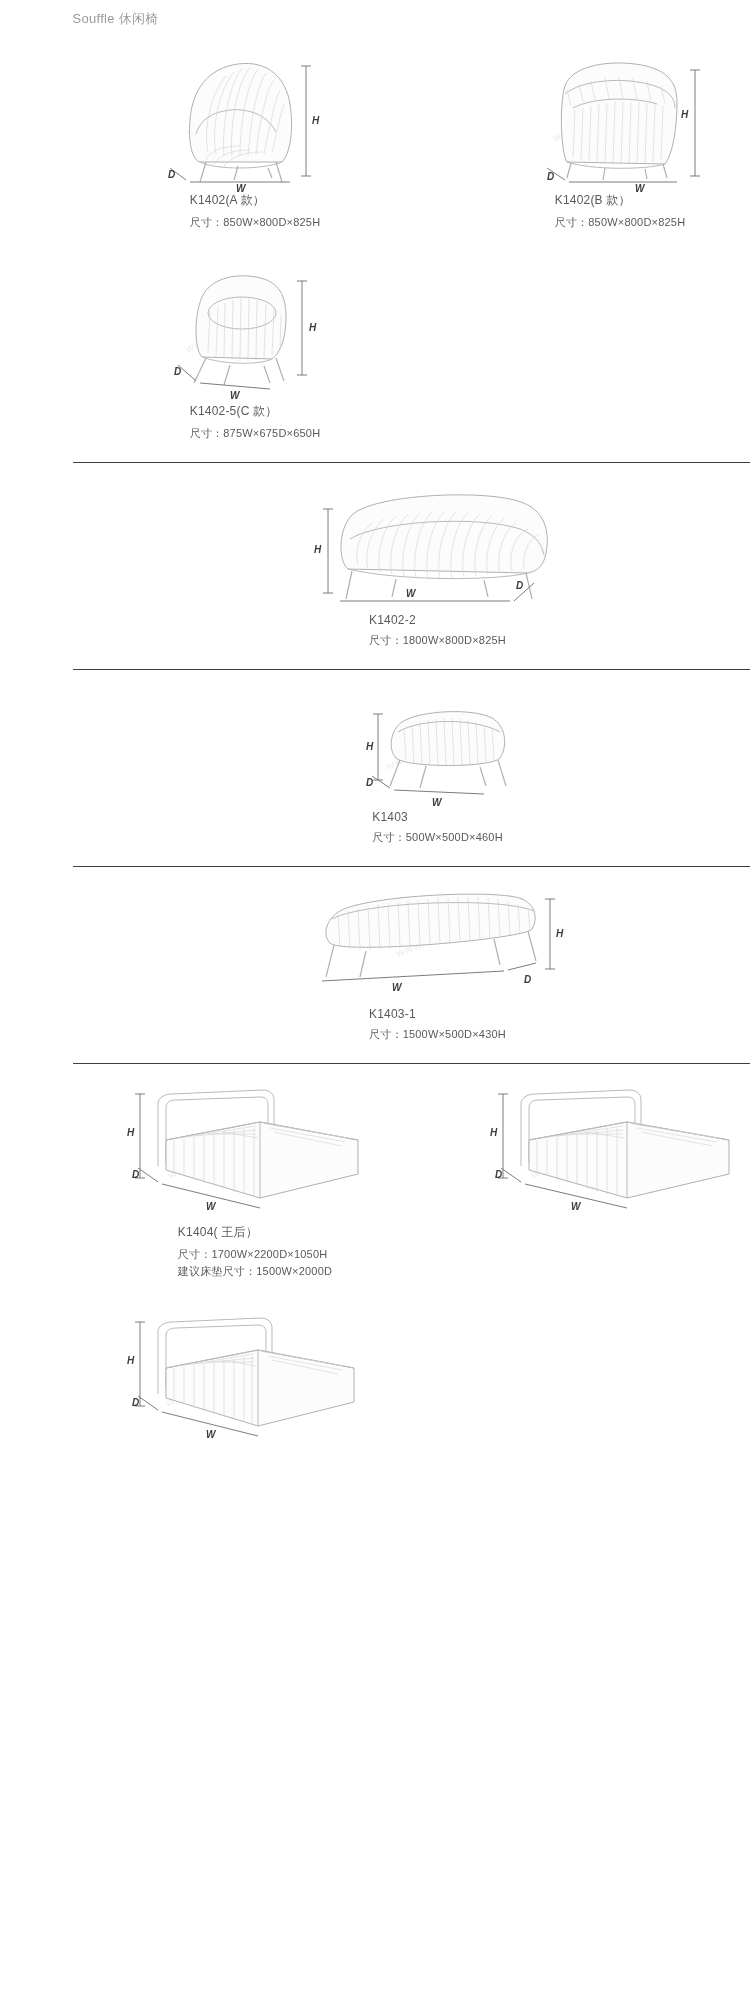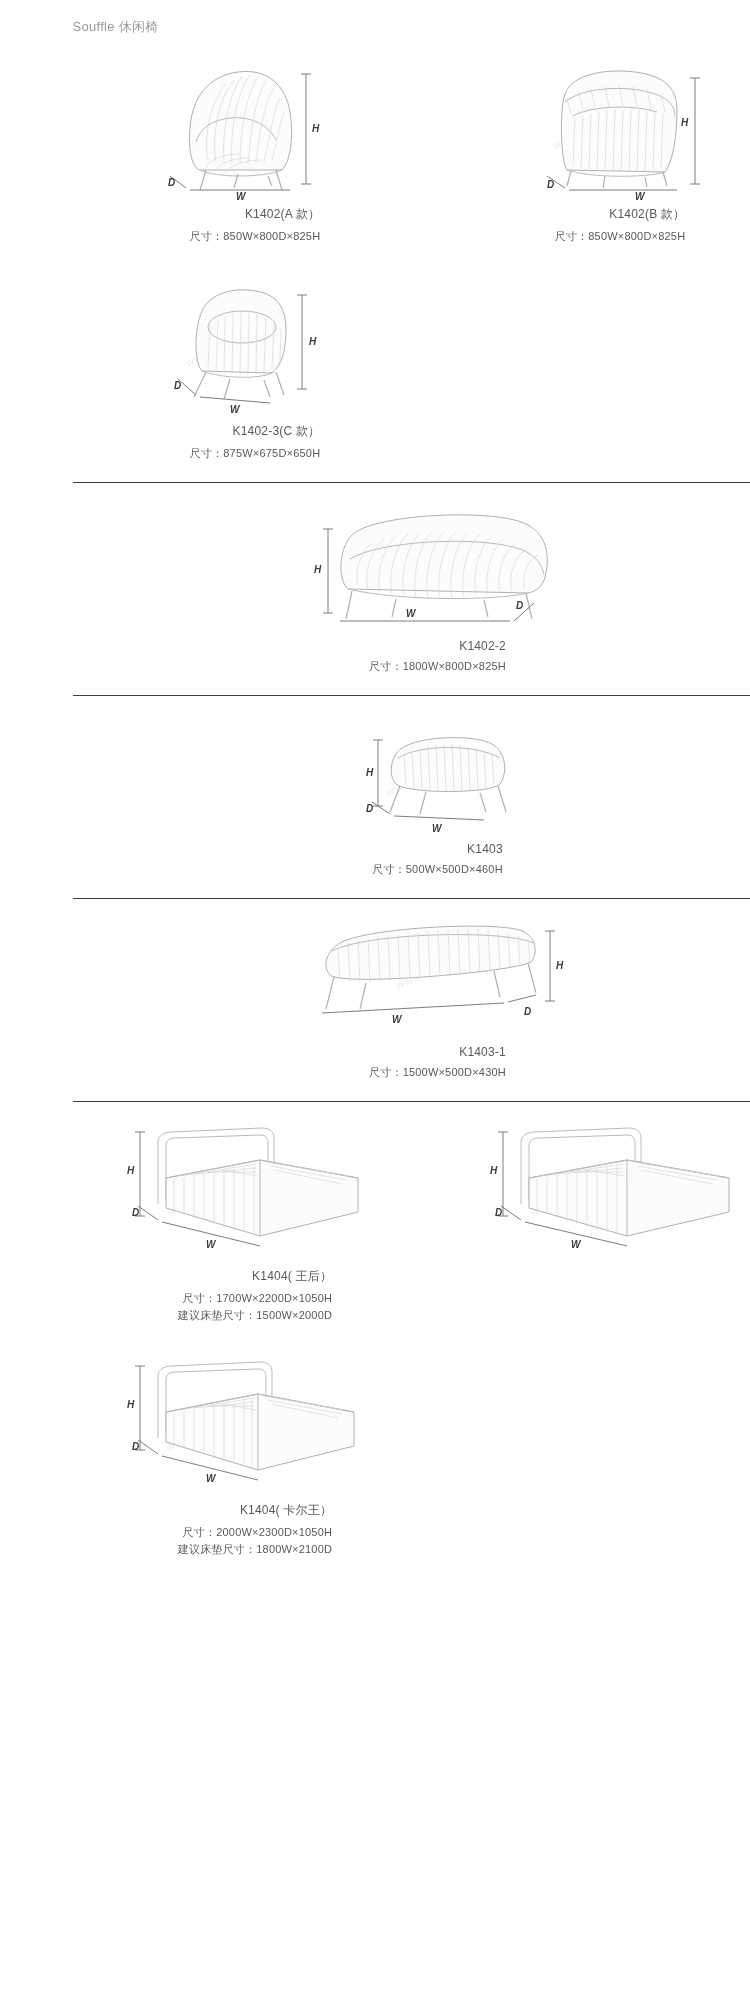--- a/index.html
+++ b/index.html
@@ -10,21 +10,21 @@
   }
   body {
     width: 750px;
     font-family: "Liberation Sans", sans-serif;
     color: #58595b;
     -webkit-font-smoothing: antialiased;
   }
   .page {
     width: 625px;
     margin: 0 auto;
-    padding: 12px 0 30px 0;
+    padding: 4px 0 30px 0;
     position: relative;
   }
   .section {
     width: 750px;
     padding: 0 10px;
     position: relative;
   }
   .section-head {
     font-size: 13px;
     color: #9a9a9a;
@@ -55,22 +55,21 @@
     width: 730px;
   }
   .fig {
     position: relative;
     width: 100%;
     display: flex;
     justify-content: center;
     align-items: flex-end;
   }
   .caption {
-    text-align: right;
-    margin-top: 6px;
+    text-align: left;
   }
   .code {
     font-size: 12px;
     color: #58595b;
     letter-spacing: .2px;
     margin-bottom: 5px;
   }
   .dim {
     font-size: 11px;
     color: #58595b;
@@ -240,21 +239,21 @@
               <line class="dimtick" x1="167" y1="122" x2="177" y2="122"></line>
               <text class="dimlabel" x="179" y="78">H</text>
               <line class="dimline" x1="70" y1="130" x2="140" y2="136"></line>
               <text class="dimlabel" x="100" y="146">W</text>
               <line class="dimline" x1="66" y1="128" x2="48" y2="112"></line>
               <text class="dimlabel" x="44" y="122">D</text>
             </svg>
           </div>
         </div>
         <div class="caption">
-          <div class="code">K1402-3(C 款）</div>
+          <div class="code">K1402-5(C 款）</div>
           <div class="dim">尺寸：875W×675D×650H</div>
         </div>
       </div>
 
     </div>
     <div class="rule"></div>
   </div>
 
   <div class="section">
     <div class="row">
@@ -540,23 +539,18 @@
               <line class="dimtick" x1="25" y1="20" x2="35" y2="20"></line>
               <line class="dimtick" x1="25" y1="104" x2="35" y2="104"></line>
               <text class="dimlabel" x="17" y="62">H</text>
               <line class="dimline" x1="52" y1="110" x2="148" y2="134"></line>
               <text class="dimlabel" x="96" y="136">W</text>
               <line class="dimline" x1="48" y1="108" x2="28" y2="94"></line>
               <text class="dimlabel" x="22" y="104">D</text>
             </svg>
           </div>
         </div>
-        <div class="caption">
-          <div class="code">K1404( 卡尔王）</div>
-          <div class="dim">尺寸：2000W×2300D×1050H</div>
-          <div class="dim">建议床垫尺寸：1800W×2100D</div>
-        </div>
       </div>
 
     </div>
   </div>
 
 </div>
 
 </body></html>

